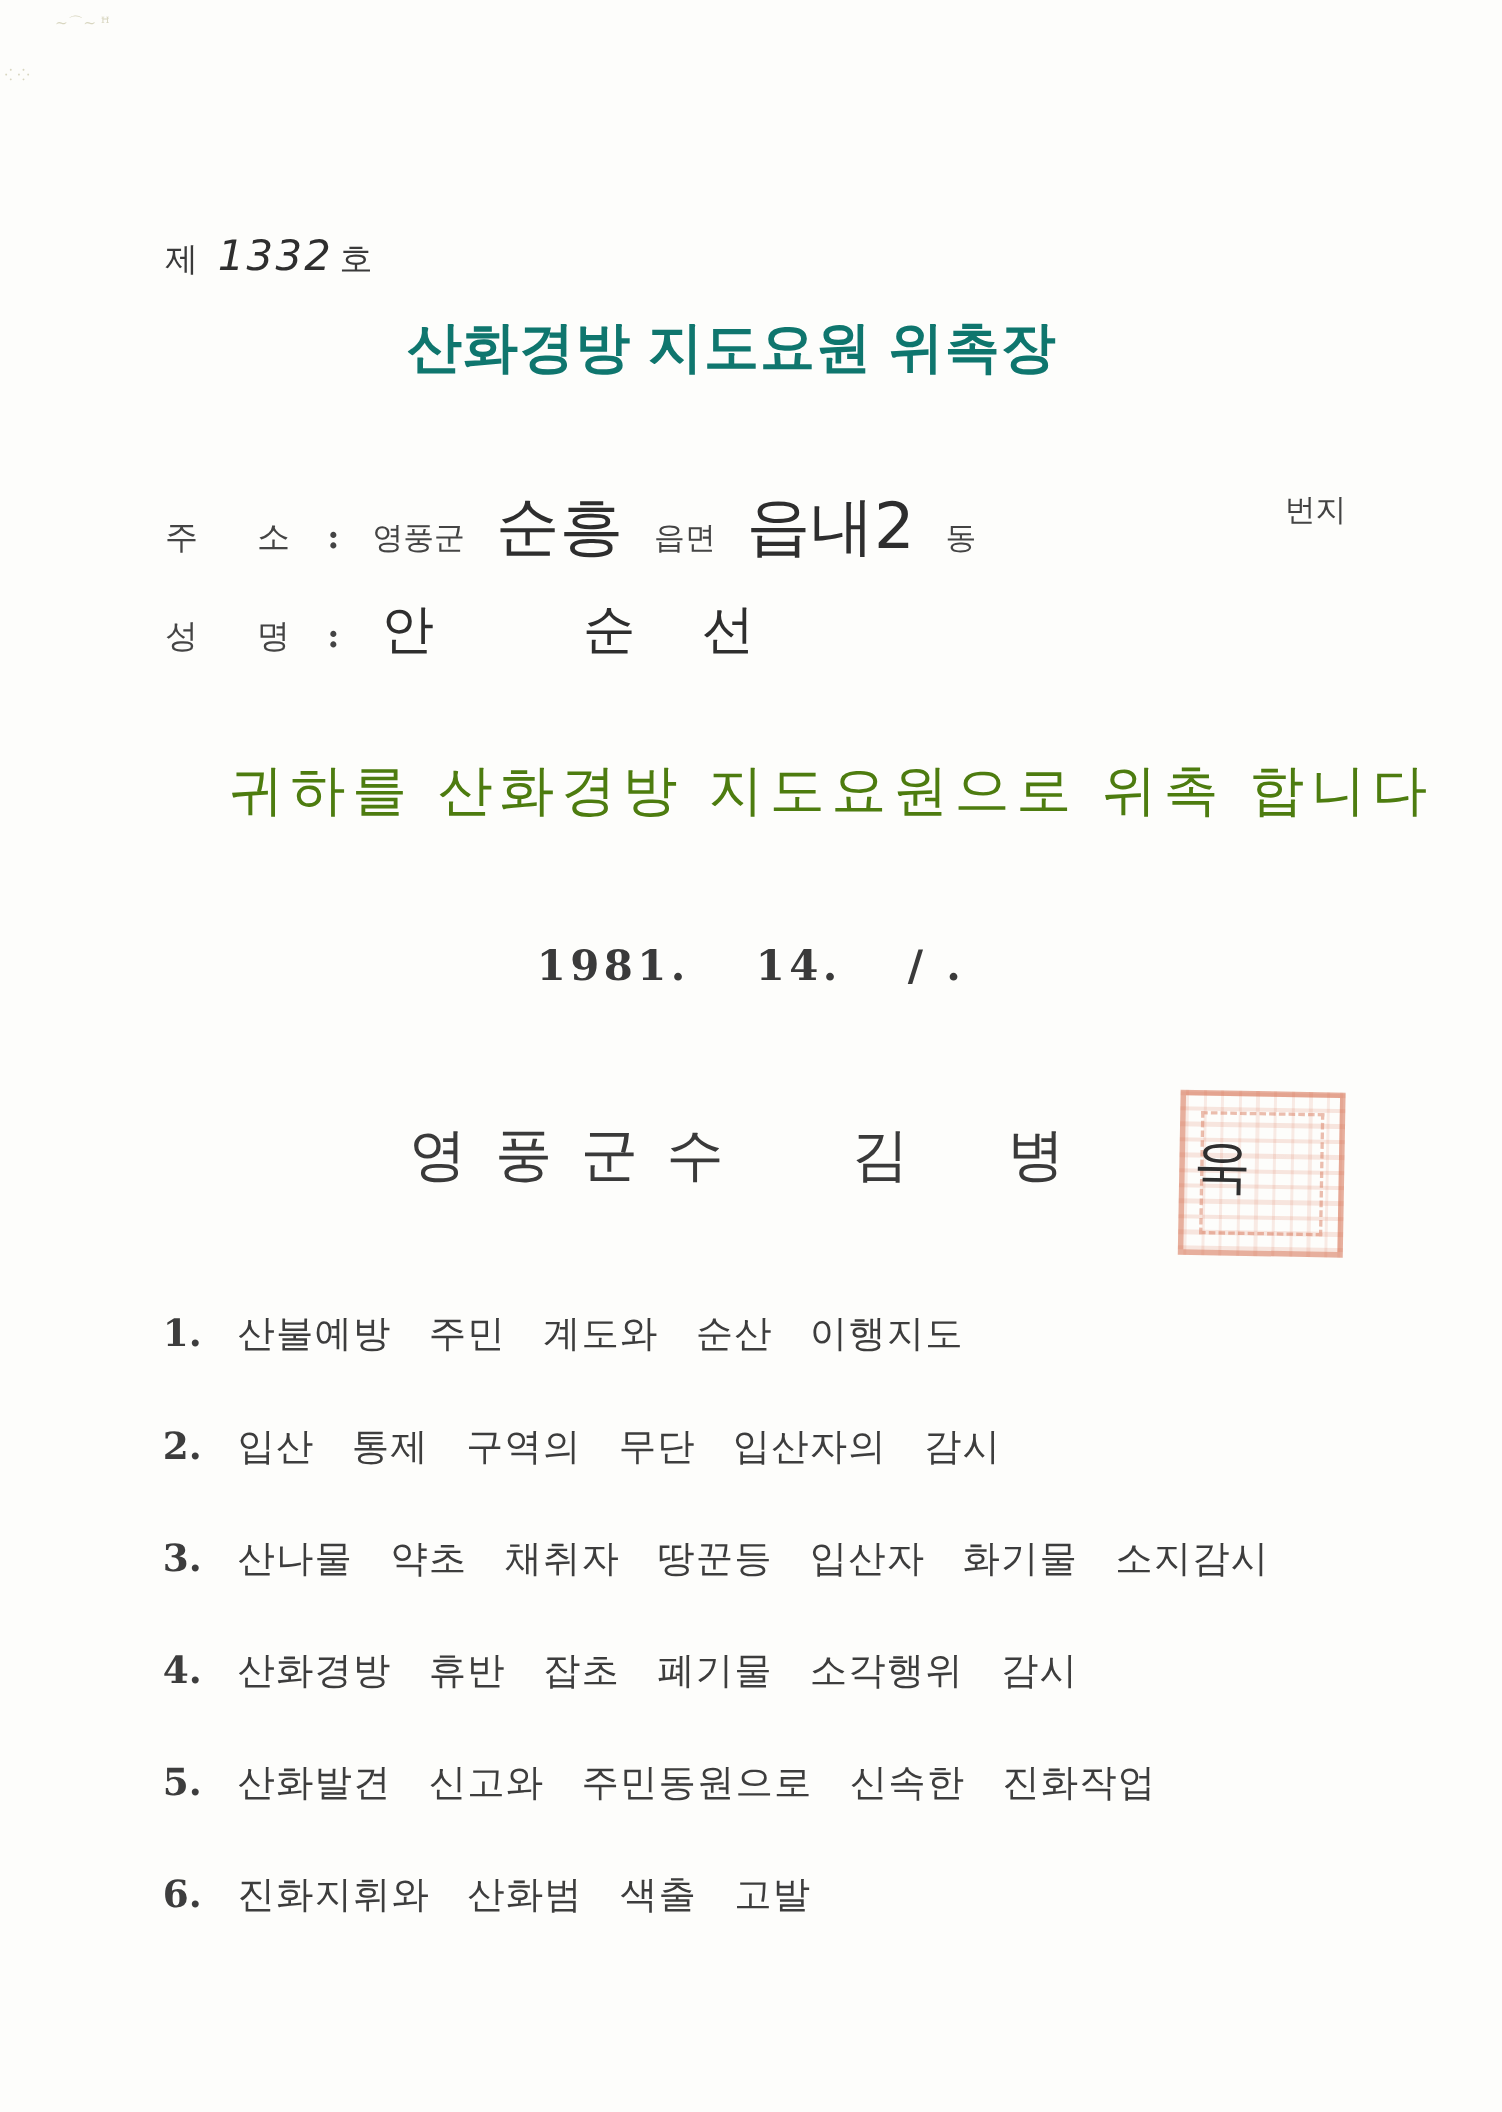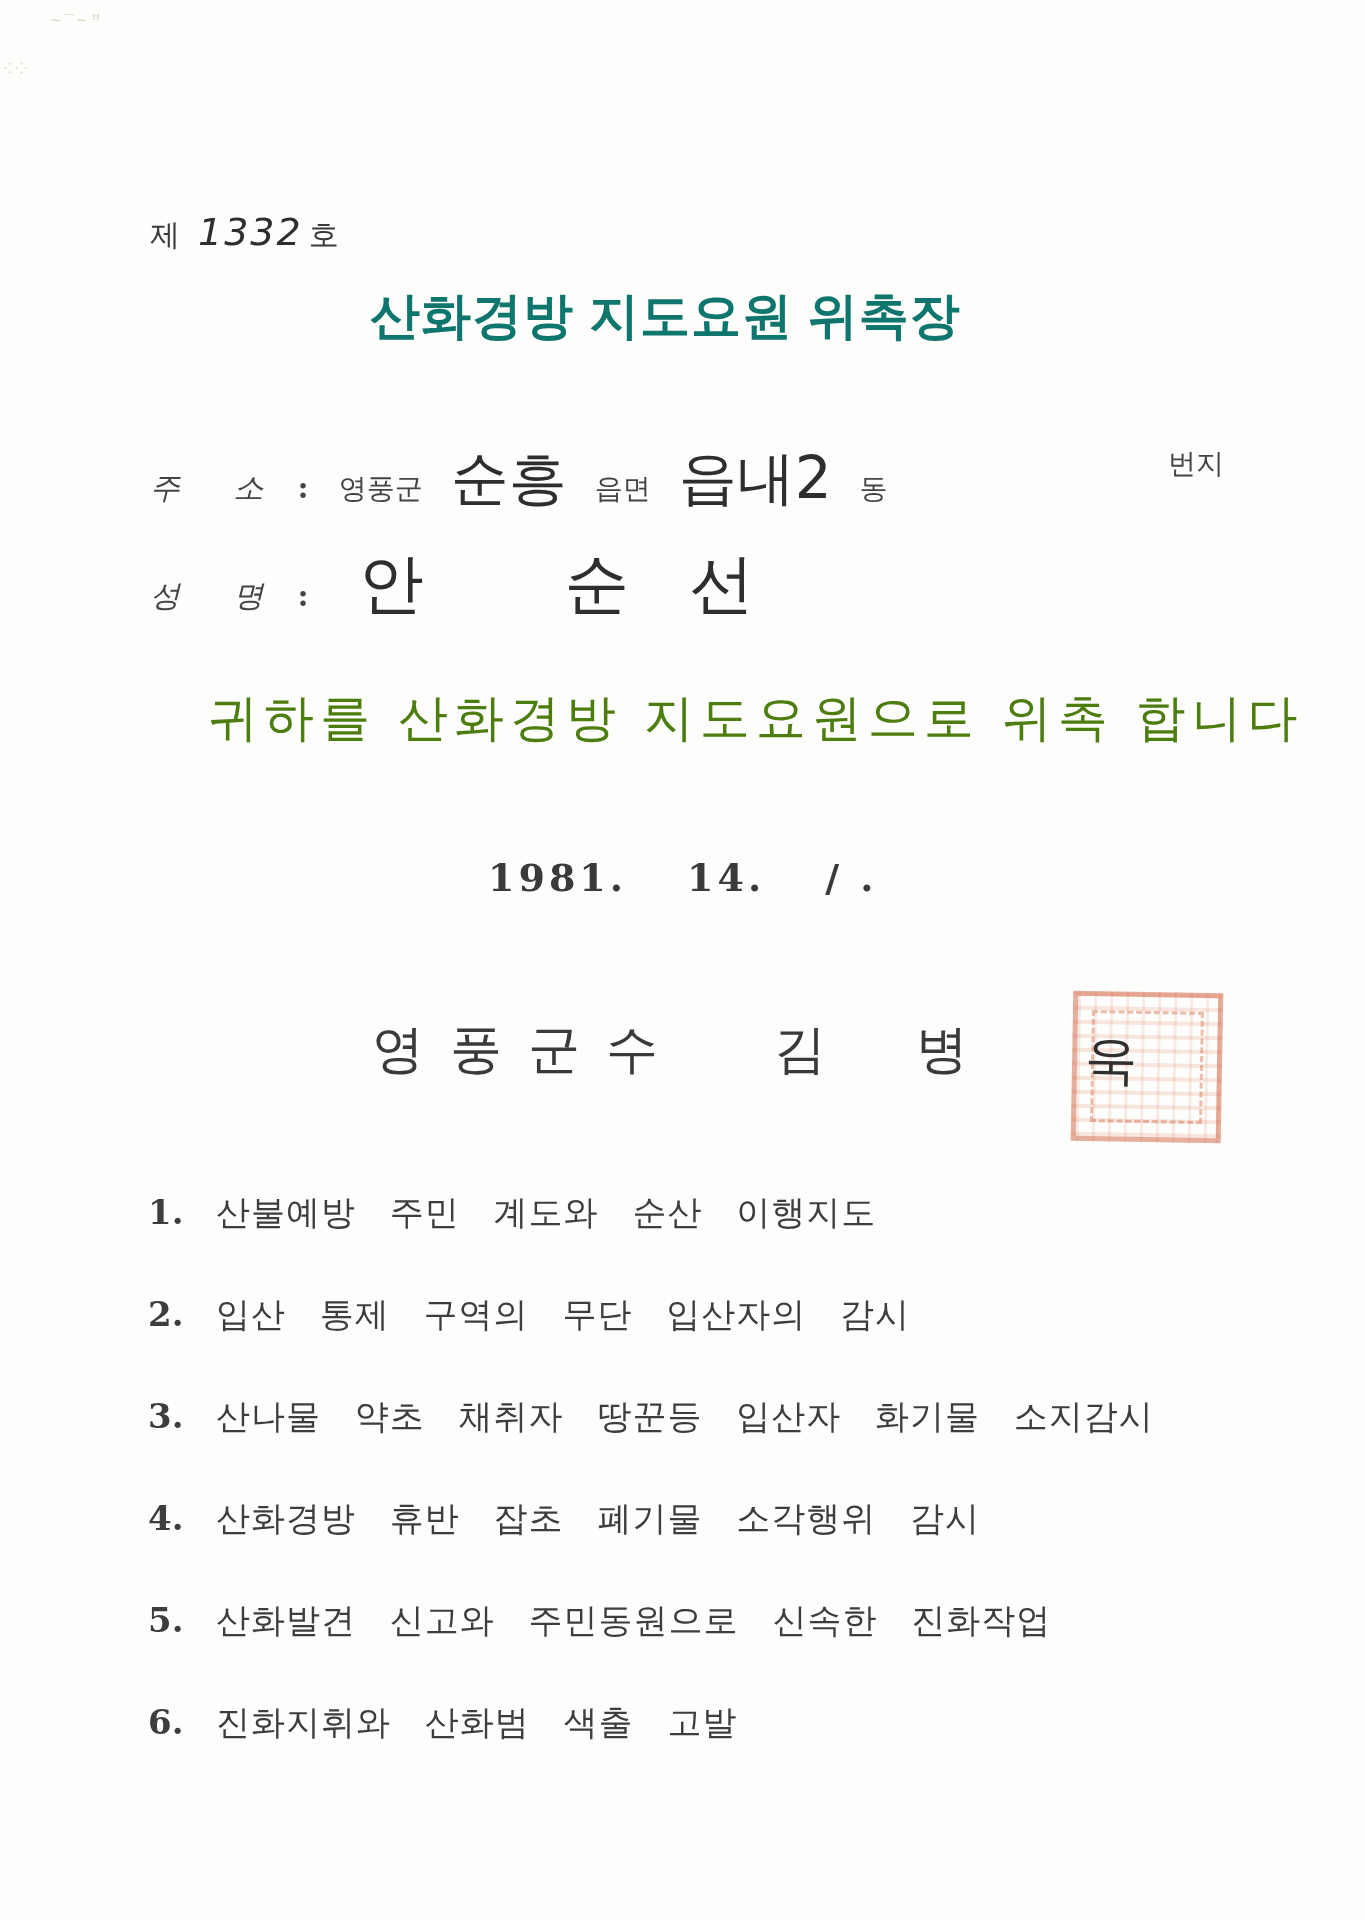--- a/index.html
+++ b/index.html
@@ -15,28 +15,28 @@
 
   #doc-number { left: 150px; top: 210px; font-size: 30px; }
   #doc-number .num { font-size: 38px; font-style: italic; margin: 0 6px 0 18px; letter-spacing: 2px; }
 
   #title {
     left: 370px; top: 283px; font-family: Liberation Sans, sans-serif; font-weight: bold;
     font-size: 50px; color: #0f766e; letter-spacing: 1px; text-align: center;
   }
 
   .field-row { left: 150px; font-size: 30px; color: #444; }
-  .field-label { letter-spacing: 22px; font-style: italic; }
+  .field-label { letter-spacing: 22px; }
   .colon { margin: 0 30px 0 12px; font-weight: bold; }
   .printed { font-size: 28px; color: #444; }
   .hw { font-size: 58px; margin: 0 28px; }
   #address-row { top: 440px; }
   #name-row { top: 540px; }
   #address-bunji { left: 1168px; top: 445px; font-size: 28px; color: #444; }
-  #name-value { font-size: 65px; letter-spacing: 60px; margin-left: 20px; }
+  #name-value { font-size: 48px; letter-spacing: 60px; margin-left: 8px; }
 
   #statement {
     left: 208px; top: 685px; font-size: 50px; color: #4d7c0f; letter-spacing: 6px;
     font-family: "DejaVu Sans", sans-serif;
   }
 
   #issue-date { left: 488px; top: 855px; font-size: 38px; font-weight: bold; letter-spacing: 4px; color: #3a3a3a; }
   #issue-date span { margin-right: 60px; }
 
   #issuer { left: 372px; top: 1015px; font-size: 52px; color: #3a3a3a; font-family: "DejaVu Sans", sans-serif; }

